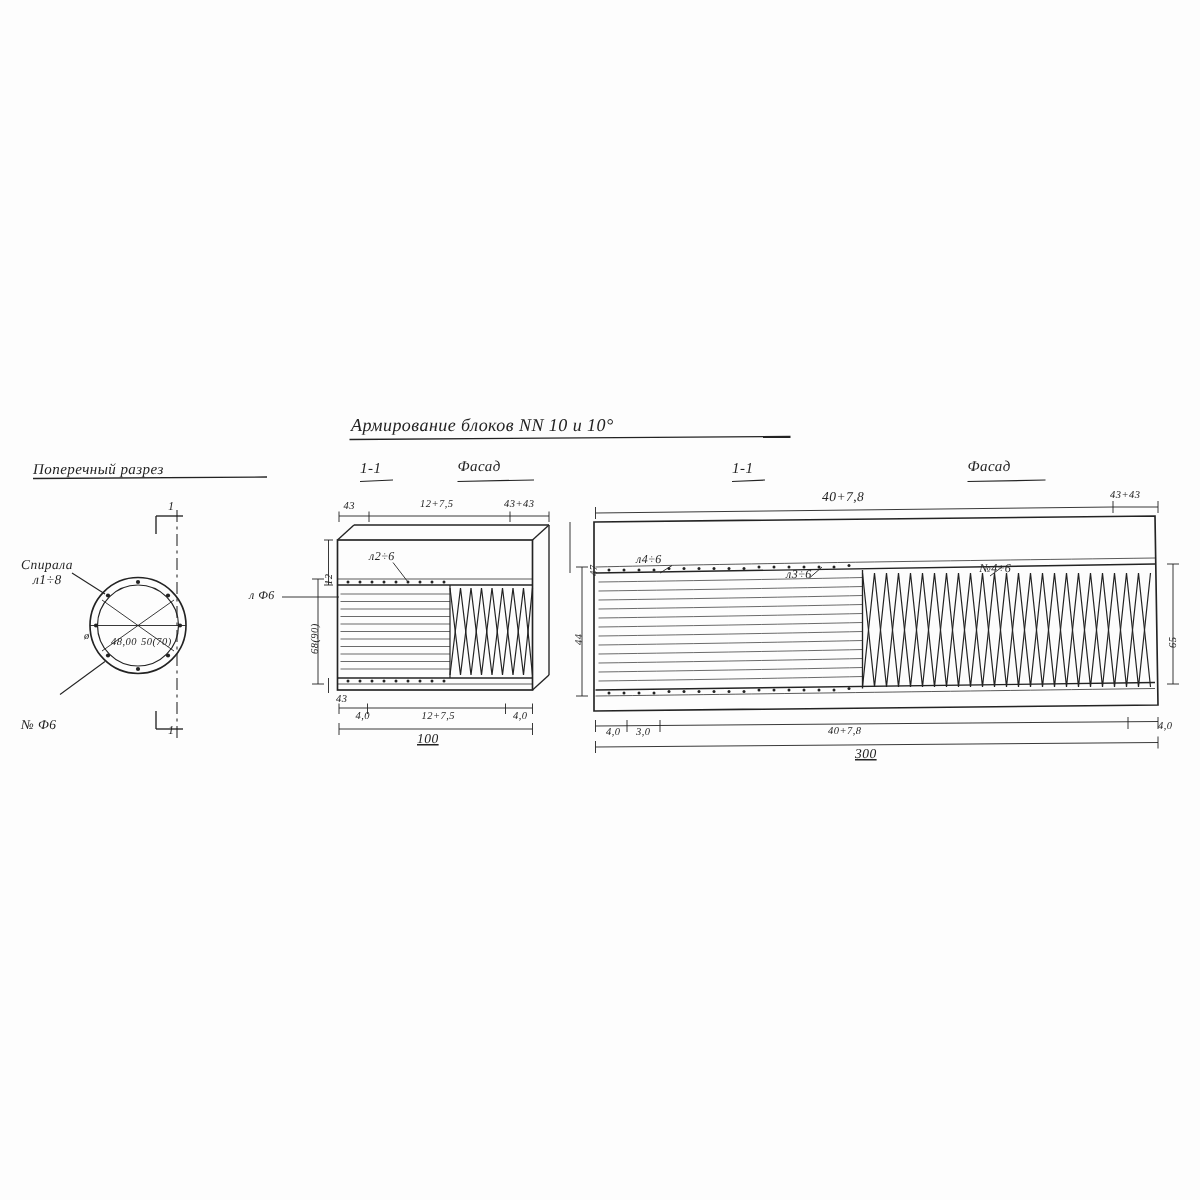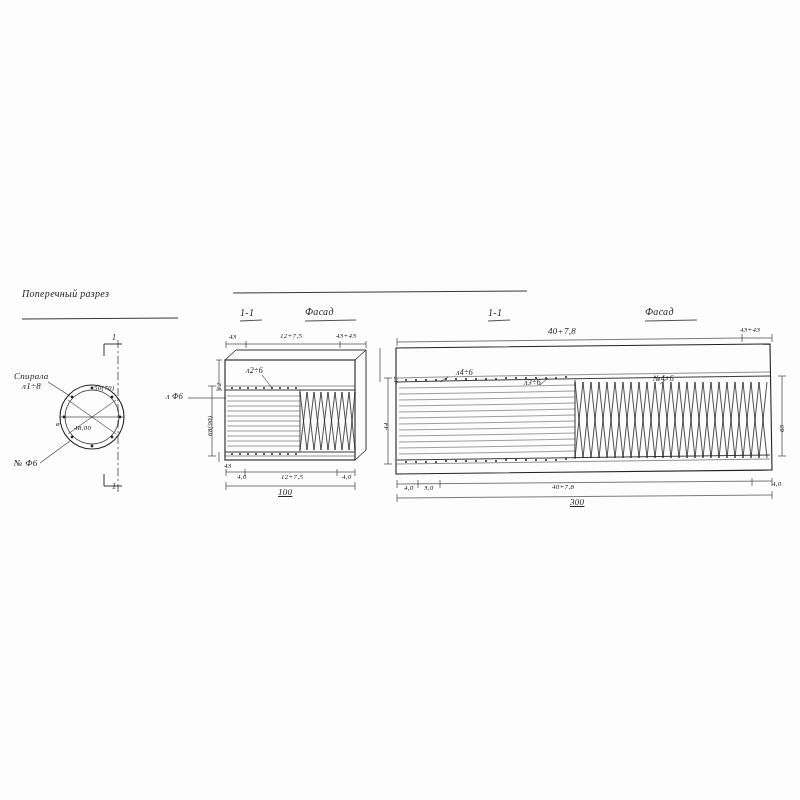--- a/index.html
+++ b/index.html
@@ -255,27 +255,28 @@
       <line x1="388" y1="378" x2="388" y2="464" stroke-width="0.6"></line>
       <line x1="384" y1="378" x2="392" y2="378" stroke-width="0.6"></line>
       <line x1="384" y1="464" x2="392" y2="464" stroke-width="0.6"></line>
       <line x1="380" y1="348" x2="380" y2="382" stroke-width="0.6"></line>
       <line x1="782" y1="376" x2="782" y2="456" stroke-width="0.6"></line>
       <line x1="778" y1="376" x2="786" y2="376" stroke-width="0.6"></line>
       <line x1="778" y1="456" x2="786" y2="456" stroke-width="0.6"></line>
     </g>
   </svg>
 
-
-  <div class="ink hand med" style="left:22px; top:288px;">Поперечный разрез</div>
+  <div class="ink hand big" style="left:234px; top:276px;">Армирование блоков NN 10 и 10°</div>
+
+  <div class="ink hand med" style="left:22px; top:308px;">Поперечный разрез</div>
   <div class="ink hand small" style="left:14px; top:371px;font-family:Liberation Serif, serif;">Спирала</div>
   <div class="ink hand small" style="left:22px; top:381px;">л1÷8</div>
-  <div class="ink hand small" style="left:14px; top:458px;">№ Ф6</div>
+  <div class="ink hand small" style="left:14px; top:478px;">№ Ф6</div>
   <div class="ink hand tiny" style="left:74px; top:392px;margin-top:32px;">48,00</div>
-  <div class="ink hand tiny" style="left:94px; top:384px;text-align:center;">50(70)</div>
+  <div class="ink hand tiny" style="left:94px; top:424px;text-align:center;">50(70)</div>
   <div class="ink hand tiny" style="left:56px; top:420px;">ø</div>
   <div class="ink hand xsmall" style="left:112px; top:333px;">1</div>
   <div class="ink hand xsmall" style="left:112px; top:482px;">1</div>
 
   <div class="ink hand med" style="left:240px; top:307px;">1-1</div>
   <div class="ink hand med" style="left:305px; top:306px;">Фасад</div>
   <div class="ink hand tiny" style="left:229px; top:333px;">43</div>
   <div class="ink hand tiny" style="left:280px; top:332px;">12+7,5</div>
   <div class="ink hand tiny" style="left:336px; top:332px;">43+43</div>
   <div class="ink hand xsmall" style="left:246px; top:366px;">л2÷6</div>
@@ -285,21 +286,21 @@
   <div class="ink hand tiny" style="left:224px; top:462px;">43</div>
   <div class="ink hand tiny" style="left:237px; top:473px;">4,0</div>
   <div class="ink hand tiny" style="left:281px; top:473px;">12+7,5</div>
   <div class="ink hand tiny" style="left:342px; top:473px;">4,0</div>
   <div class="ink hand small" style="left:278px; top:487px;text-decoration:underline;">100</div>
 
   <div class="ink hand med" style="left:488px; top:307px;">1-1</div>
   <div class="ink hand med" style="left:645px; top:306px;">Фасад</div>
   <div class="ink hand small" style="left:548px; top:326px;">40+7,8</div>
   <div class="ink hand tiny" style="left:740px; top:326px;">43+43</div>
-  <div class="ink hand xsmall" style="left:424px; top:368px;margin-left:32px;">л4÷6</div>
+  <div class="ink hand xsmall" style="left:424px; top:368px;">л4÷6</div>
   <div class="ink hand xsmall" style="left:524px; top:378px;">л3÷6</div>
   <div class="ink hand xsmall" style="left:653px; top:374px;">№4÷6</div>
   <div class="ink hand tiny vert" style="left:382px; top:430px; transform: rotate(-90deg);">44</div>
   <div class="ink hand tiny vert" style="left:392px; top:384px; transform: rotate(-90deg);">47</div>
   <div class="ink hand tiny vert" style="left:778px; top:432px; transform: rotate(-90deg);">65</div>
   <div class="ink hand tiny" style="left:404px; top:484px;">4,0</div>
   <div class="ink hand tiny" style="left:424px; top:484px;">3,0</div>
   <div class="ink hand tiny" style="left:552px; top:483px;">40+7,8</div>
   <div class="ink hand tiny" style="left:772px; top:480px;">4,0</div>
   <div class="ink hand small" style="left:570px; top:497px;text-decoration:underline;">300</div>

